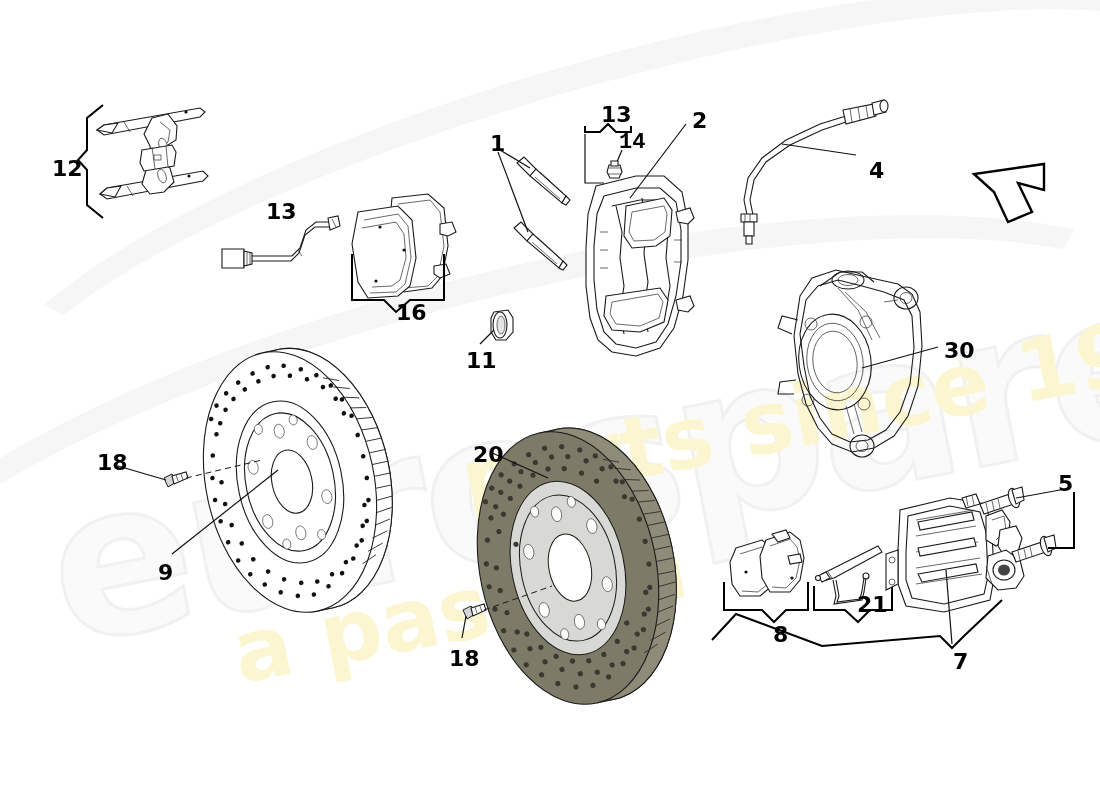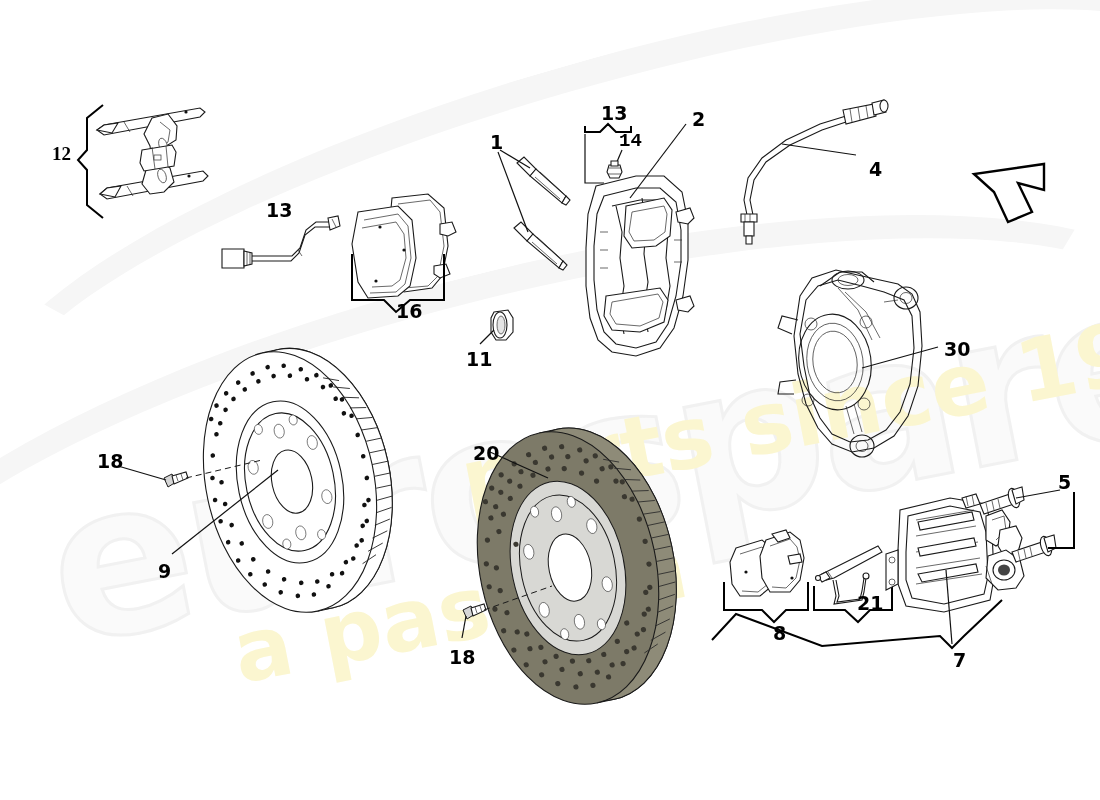--- a/index.html
+++ b/index.html
@@ -97,21 +97,21 @@
   .disc-dark { fill: #7d7a68; stroke: #1a1a1a; stroke-width: 1.1; }
   .disc-dark2 { fill: #8e8b78; stroke: #1a1a1a; stroke-width: 1.0; }
   .hub-lite { fill: #d8d8d4; stroke: #1a1a1a; stroke-width: 1.0; }
   .hole-dark { fill: #3a3830; }
   .hole-lite { fill: #ffffff; stroke: #333; stroke-width: 0.6; }
   .arrowblk { fill: #ffffff; stroke: #000; stroke-width: 2.4; stroke-linejoin: miter; }
   
   .lbl {
     position: absolute;
     font-family: "DejaVu Sans", sans-serif;
-    font-size: 19px;
+    font-size: 22px;
     font-weight: 700;
     color: #000000;
     line-height: 1;
     user-select: none;
   }
 </style>
 </head>
 <body>
 
 <div id="page">
@@ -634,21 +634,21 @@
   </svg>
 
   <div id="labels">
       <div class="lbl" style="left: 490px; top: 133px;">1</div>
       <div class="lbl" style="left: 692px; top: 110px;">2</div>
       <div class="lbl" style="left: 869px; top: 160px;">4</div>
       <div class="lbl" style="left: 1058px; top: 473px;">5</div>
       <div class="lbl" style="left: 953px; top: 651px;">7</div>
       <div class="lbl" style="left: 773px; top: 624px;">8</div>
       <div class="lbl" style="left: 158px; top: 562px;">9</div>
-      <div class="lbl" style="left: 52px; top: 144px; font-family: Liberation Serif, serif;">12</div>
+      <div class="lbl" style="left: 52px; top: 158px;">12</div>
       <div class="lbl" style="left: 601px; top: 104px;">13</div>
       <div class="lbl" style="left: 619px; top: 132px; font-family: Liberation Mono, monospace;">14</div>
       <div class="lbl" style="left: 466px; top: 350px;">11</div>
       <div class="lbl" style="left: 396px; top: 302px;">16</div>
       <div class="lbl" style="left: 266px; top: 201px;">13</div>
       <div class="lbl" style="left: 97px; top: 452px;">18</div>
       <div class="lbl" style="left: 449px; top: 648px;">18</div>
       <div class="lbl" style="left: 473px; top: 444px;">20</div>
       <div class="lbl" style="left: 944px; top: 340px;">30</div>
       <div class="lbl" style="left: 857px; top: 594px;">21</div>

